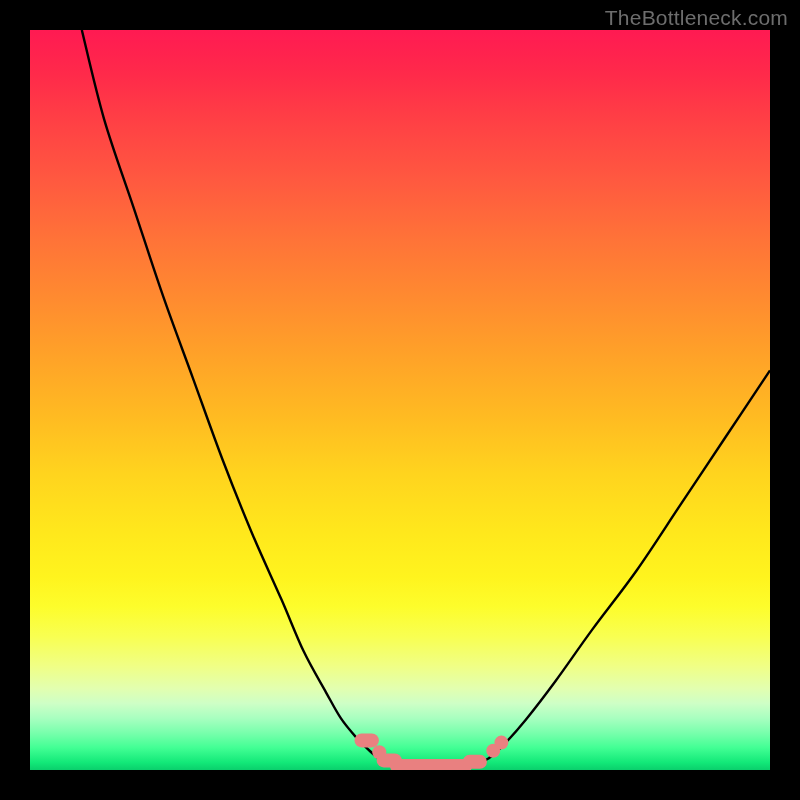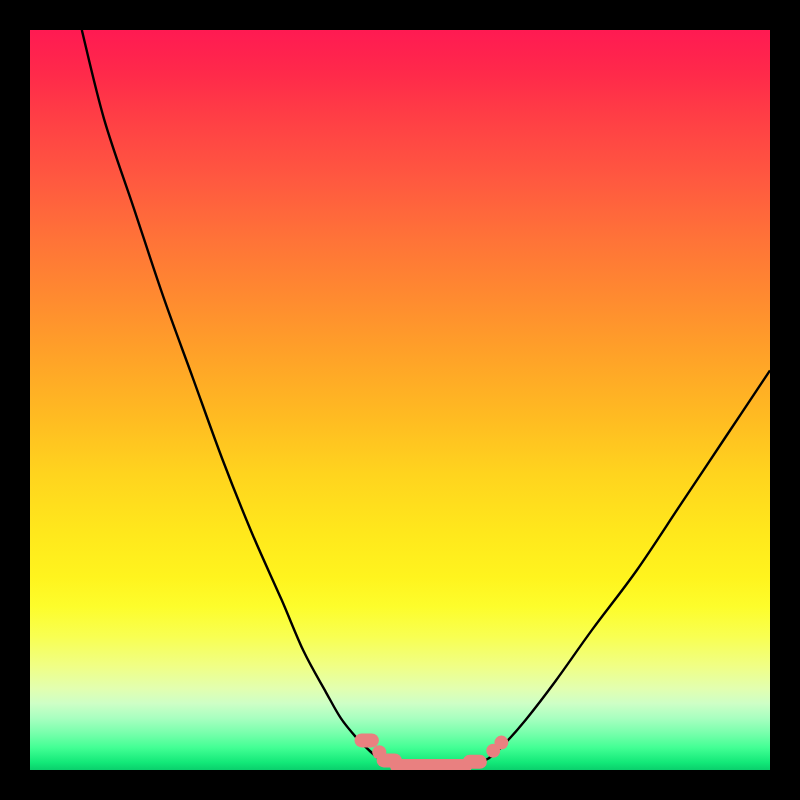--- a/index.html
+++ b/index.html
@@ -82,14 +82,15 @@
           <rect x="346.72" y="723.38" width="25.10" height="14.00" rx="7.00" ry="7.00" fill="#e98080"></rect>
           <rect x="360.04" y="728.93" width="82.08" height="14.00" rx="7.00" ry="7.00" fill="#e98080"></rect>
           <rect x="432.56" y="724.86" width="24.36" height="14.00" rx="7.00" ry="7.00" fill="#e98080"></rect>
           <circle cx="463.24" cy="720.76" r="7" fill="#e98080"></circle>
           <circle cx="471.38" cy="712.62" r="7" fill="#e98080"></circle>
         </g>
     </svg>
 
   </div>
 
+  <div class="attribution">TheBottleneck.com</div>
 
 </div>
 
 </body></html>

